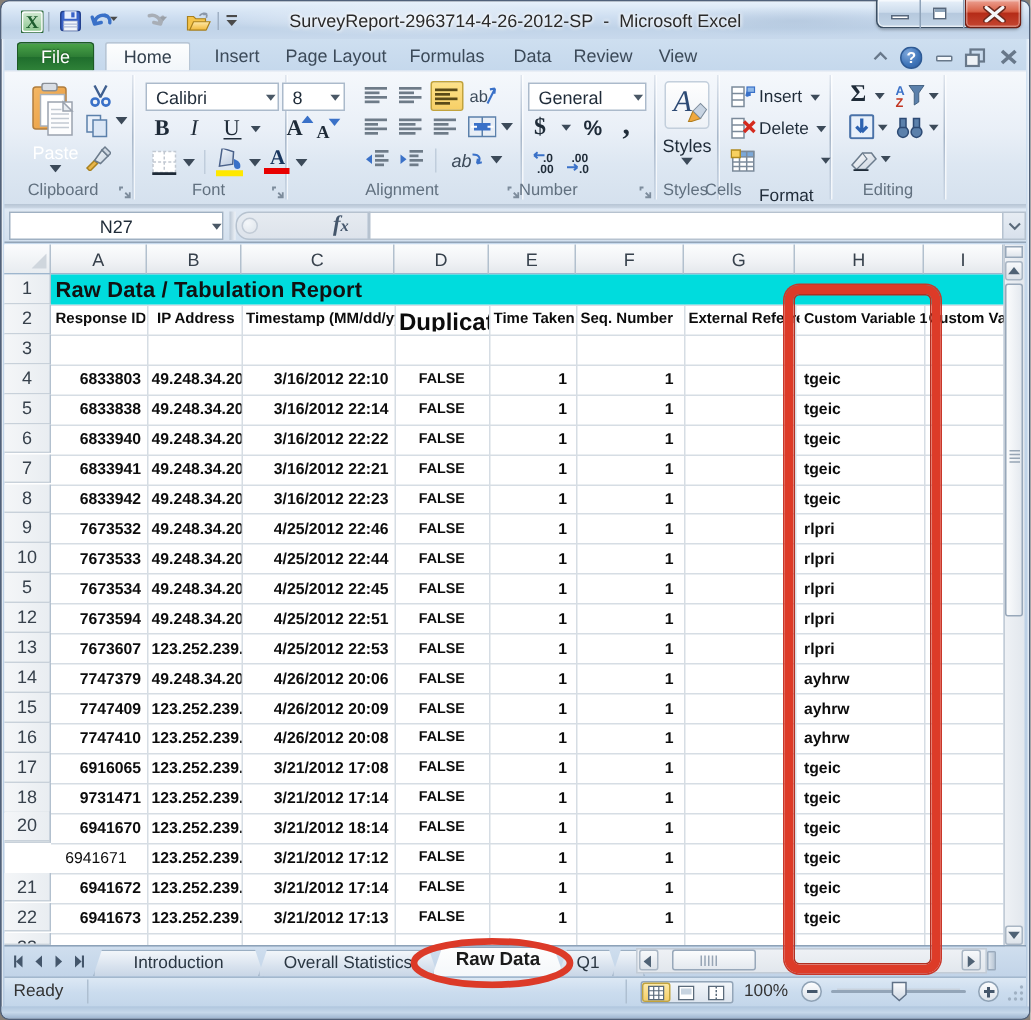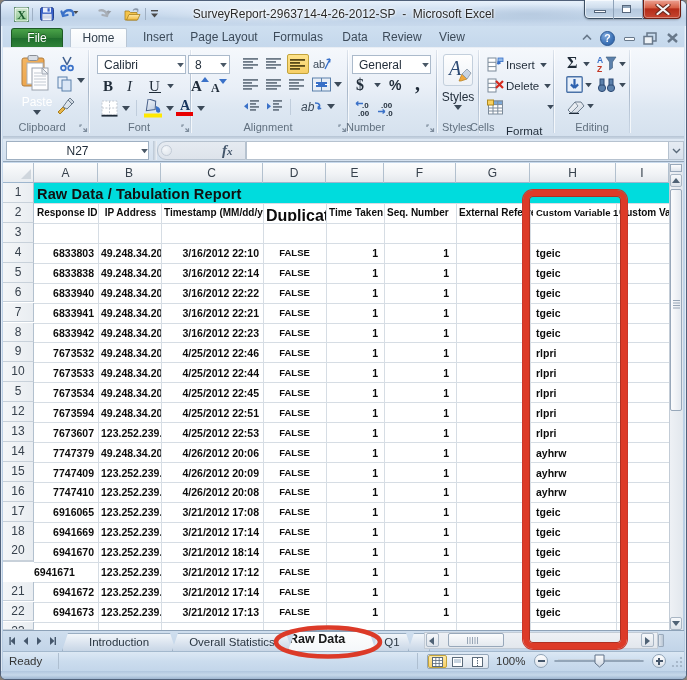--- a/index.html
+++ b/index.html
@@ -640,35 +640,35 @@
 <div class="ab" style="left:326px;top:486.4px;width:52px;text-align:right;font-size:10.5px;font-weight:bold;color:#0c0c0c;">1</div>
 <div class="ab" style="left:384px;top:486.4px;width:65px;text-align:right;font-size:10.5px;font-weight:bold;color:#0c0c0c;">1</div>
 <div class="ab" style="left:536px;top:486.4px;width:60px;font-size:10.5px;font-weight:bold;color:#0c0c0c;">ayhrw</div>
 <div class="ab" style="left:34px;top:506.4px;width:60px;text-align:right;font-size:10.5px;font-weight:bold;color:#0c0c0c;">6916065</div>
 <div class="ab" style="left:101px;top:506.4px;width:60px;font-size:10.5px;font-weight:bold;color:#0c0c0c;white-space:nowrap;overflow:hidden;">123.252.239.35</div>
 <div class="ab" style="left:161px;top:506.4px;width:98px;text-align:right;font-size:10.5px;font-weight:bold;color:#0c0c0c;">3/21/2012 17:08</div>
 <div class="ab" style="left:263px;top:506.4px;width:63px;text-align:center;font-size:9.5px;font-weight:bold;color:#0c0c0c;">FALSE</div>
 <div class="ab" style="left:326px;top:506.4px;width:52px;text-align:right;font-size:10.5px;font-weight:bold;color:#0c0c0c;">1</div>
 <div class="ab" style="left:384px;top:506.4px;width:65px;text-align:right;font-size:10.5px;font-weight:bold;color:#0c0c0c;">1</div>
 <div class="ab" style="left:536px;top:506.4px;width:60px;font-size:10.5px;font-weight:bold;color:#0c0c0c;">tgeic</div>
-<div class="ab" style="left:34px;top:526.3px;width:60px;text-align:right;font-size:10.5px;font-weight:bold;color:#0c0c0c;">6941669</div>
+<div class="ab" style="left:34px;top:526.3px;width:60px;text-align:right;font-size:10.5px;font-weight:bold;color:#0c0c0c;">9731471</div>
 <div class="ab" style="left:101px;top:526.3px;width:60px;font-size:10.5px;font-weight:bold;color:#0c0c0c;white-space:nowrap;overflow:hidden;">123.252.239.35</div>
 <div class="ab" style="left:161px;top:526.3px;width:98px;text-align:right;font-size:10.5px;font-weight:bold;color:#0c0c0c;">3/21/2012 17:14</div>
 <div class="ab" style="left:263px;top:526.3px;width:63px;text-align:center;font-size:9.5px;font-weight:bold;color:#0c0c0c;">FALSE</div>
 <div class="ab" style="left:326px;top:526.3px;width:52px;text-align:right;font-size:10.5px;font-weight:bold;color:#0c0c0c;">1</div>
 <div class="ab" style="left:384px;top:526.3px;width:65px;text-align:right;font-size:10.5px;font-weight:bold;color:#0c0c0c;">1</div>
 <div class="ab" style="left:536px;top:526.3px;width:60px;font-size:10.5px;font-weight:bold;color:#0c0c0c;">tgeic</div>
 <div class="ab" style="left:34px;top:546.2px;width:60px;text-align:right;font-size:10.5px;font-weight:bold;color:#0c0c0c;">6941670</div>
 <div class="ab" style="left:101px;top:546.2px;width:60px;font-size:10.5px;font-weight:bold;color:#0c0c0c;white-space:nowrap;overflow:hidden;">123.252.239.35</div>
 <div class="ab" style="left:161px;top:546.2px;width:98px;text-align:right;font-size:10.5px;font-weight:bold;color:#0c0c0c;">3/21/2012 18:14</div>
 <div class="ab" style="left:263px;top:546.2px;width:63px;text-align:center;font-size:9.5px;font-weight:bold;color:#0c0c0c;">FALSE</div>
 <div class="ab" style="left:326px;top:546.2px;width:52px;text-align:right;font-size:10.5px;font-weight:bold;color:#0c0c0c;">1</div>
 <div class="ab" style="left:384px;top:546.2px;width:65px;text-align:right;font-size:10.5px;font-weight:bold;color:#0c0c0c;">1</div>
 <div class="ab" style="left:536px;top:546.2px;width:60px;font-size:10.5px;font-weight:bold;color:#0c0c0c;">tgeic</div>
-<div class="ab" style="left:34px;top:566.2px;width:60px;text-align:left;font-size:10.5px;font-weight:bold;color:#0c0c0c;">6941671</div>
+<div class="ab" style="left:34px;top:566.2px;width:60px;text-align:center;font-size:10.5px;font-weight:normal;color:#0c0c0c;">6941671</div>
 <div class="ab" style="left:101px;top:566.2px;width:60px;font-size:10.5px;font-weight:bold;color:#0c0c0c;white-space:nowrap;overflow:hidden;">123.252.239.35</div>
 <div class="ab" style="left:161px;top:566.2px;width:98px;text-align:right;font-size:10.5px;font-weight:bold;color:#0c0c0c;">3/21/2012 17:12</div>
 <div class="ab" style="left:263px;top:566.2px;width:63px;text-align:center;font-size:9.5px;font-weight:bold;color:#0c0c0c;">FALSE</div>
 <div class="ab" style="left:326px;top:566.2px;width:52px;text-align:right;font-size:10.5px;font-weight:bold;color:#0c0c0c;">1</div>
 <div class="ab" style="left:384px;top:566.2px;width:65px;text-align:right;font-size:10.5px;font-weight:bold;color:#0c0c0c;">1</div>
 <div class="ab" style="left:536px;top:566.2px;width:60px;font-size:10.5px;font-weight:bold;color:#0c0c0c;">tgeic</div>
 <div class="ab" style="left:34px;top:586.1px;width:60px;text-align:right;font-size:10.5px;font-weight:bold;color:#0c0c0c;">6941672</div>
 <div class="ab" style="left:101px;top:586.1px;width:60px;font-size:10.5px;font-weight:bold;color:#0c0c0c;white-space:nowrap;overflow:hidden;">123.252.239.35</div>
 <div class="ab" style="left:161px;top:586.1px;width:98px;text-align:right;font-size:10.5px;font-weight:bold;color:#0c0c0c;">3/21/2012 17:14</div>
 <div class="ab" style="left:263px;top:586.1px;width:63px;text-align:center;font-size:9.5px;font-weight:bold;color:#0c0c0c;">FALSE</div>
@@ -707,21 +707,21 @@
   </svg>
 <svg class="ab" style="left:34px;top:636px" width="10" height="10" viewBox="0 0 10 10">
     <path d="M3 1 L7.4 5 L3 9 Z" fill="#44566b"></path>
   </svg>
 <svg class="ab" style="left:47px;top:636px" width="10" height="10" viewBox="0 0 10 10">
     <path d="M3 1 L7.4 5 L3 9 Z" fill="#44566b"></path>
     <rect x="7.6" y="1" width="1.4" height="8" fill="#44566b"></rect>
   </svg>
 <div class="ab" style="left:62px;top:633px;width:114px;height:18px;background:linear-gradient(180deg,#f2f6fa 0%,#d8e2ee 60%,#c8d6e6 100%);border:1px solid #9aaec2;border-bottom:none;clip-path:polygon(6px 0,calc(100% - 6px) 0,100% 100%,0 100%);font-size:11.5px;color:#2a3642;text-align:center;padding-top:2px;">Introduction</div>
 <div class="ab" style="left:172px;top:633px;width:120px;height:18px;background:linear-gradient(180deg,#f2f6fa 0%,#d8e2ee 60%,#c8d6e6 100%);border:1px solid #9aaec2;border-bottom:none;clip-path:polygon(6px 0,calc(100% - 6px) 0,100% 100%,0 100%);font-size:11.5px;color:#2a3642;text-align:center;padding-top:2px;">Overall Statistics</div>
-<div class="ab" style="left:288px;top:631px;width:88px;height:20px;background:linear-gradient(180deg,#fefefe,#f4f7fa);border:1px solid #8da2b8;border-top:1px solid #8da2b8;border-bottom:none;clip-path:polygon(7px 0,calc(100% - 7px) 0,100% 100%,0 100%);font-size:12.5px;font-weight:bold;color:#1a1a1a;text-align:left;padding-top:0;">Raw Data</div>
+<div class="ab" style="left:288px;top:631px;width:88px;height:20px;background:linear-gradient(180deg,#fefefe,#f4f7fa);border:1px solid #8da2b8;border-top:1px solid #8da2b8;border-bottom:none;clip-path:polygon(7px 0,calc(100% - 7px) 0,100% 100%,0 100%);font-size:12.5px;font-weight:bold;color:#1a1a1a;text-align:center;padding-top:0;">Raw Data</div>
 <div class="ab" style="left:372px;top:633px;width:40px;height:18px;background:linear-gradient(180deg,#f2f6fa 0%,#d8e2ee 60%,#c8d6e6 100%);border:1px solid #9aaec2;border-bottom:none;clip-path:polygon(6px 0,calc(100% - 6px) 0,100% 100%,0 100%);font-size:11.5px;color:#2a3642;text-align:center;padding-top:2px;">Q1</div>
 <div class="ab" style="left:408px;top:633px;width:22px;height:18px;background:linear-gradient(180deg,#f2f6fa 0%,#d8e2ee 60%,#c8d6e6 100%);border:1px solid #9aaec2;border-bottom:none;clip-path:polygon(6px 0,calc(100% - 6px) 0,100% 100%,0 100%);font-size:11.5px;color:#2a3642;text-align:center;padding-top:2px;">&nbsp;</div>
 <div class="ab" style="left:424px;top:632px;width:234px;height:17px;background:linear-gradient(180deg,#eef1f5,#e2e7ed);border:1px solid #c3ccd6;"></div>
 <div class="ab" style="left:426px;top:633px;width:13px;height:14px;background:linear-gradient(180deg,#f7f9fb,#dde3ea);border:1px solid #a9b6c4;border-radius:2px;"></div>
 <svg class="ab" style="left:429px;top:637px" width="5" height="8" viewBox="0 0 5 8">
     <path d="M5 0 L0 4 L5 8 Z" fill="#4f6275"></path>
   </svg>
 <div class="ab" style="left:448px;top:633px;width:56px;height:14px;background:linear-gradient(180deg,#fbfcfd,#e4e9ef);border:1px solid #98a8ba;border-radius:2px;"></div>
 <div class="ab" style="left:472px;top:637px;width:1px;height:7px;background:#97a5b5;box-shadow:2.5px 0 0 #97a5b5,5px 0 0 #97a5b5,-2.5px 0 0 #97a5b5,-5px 0 0 #97a5b5;"></div>
 <div class="ab" style="left:641px;top:633px;width:13px;height:14px;background:linear-gradient(180deg,#f7f9fb,#dde3ea);border:1px solid #a9b6c4;border-radius:2px;"></div>

